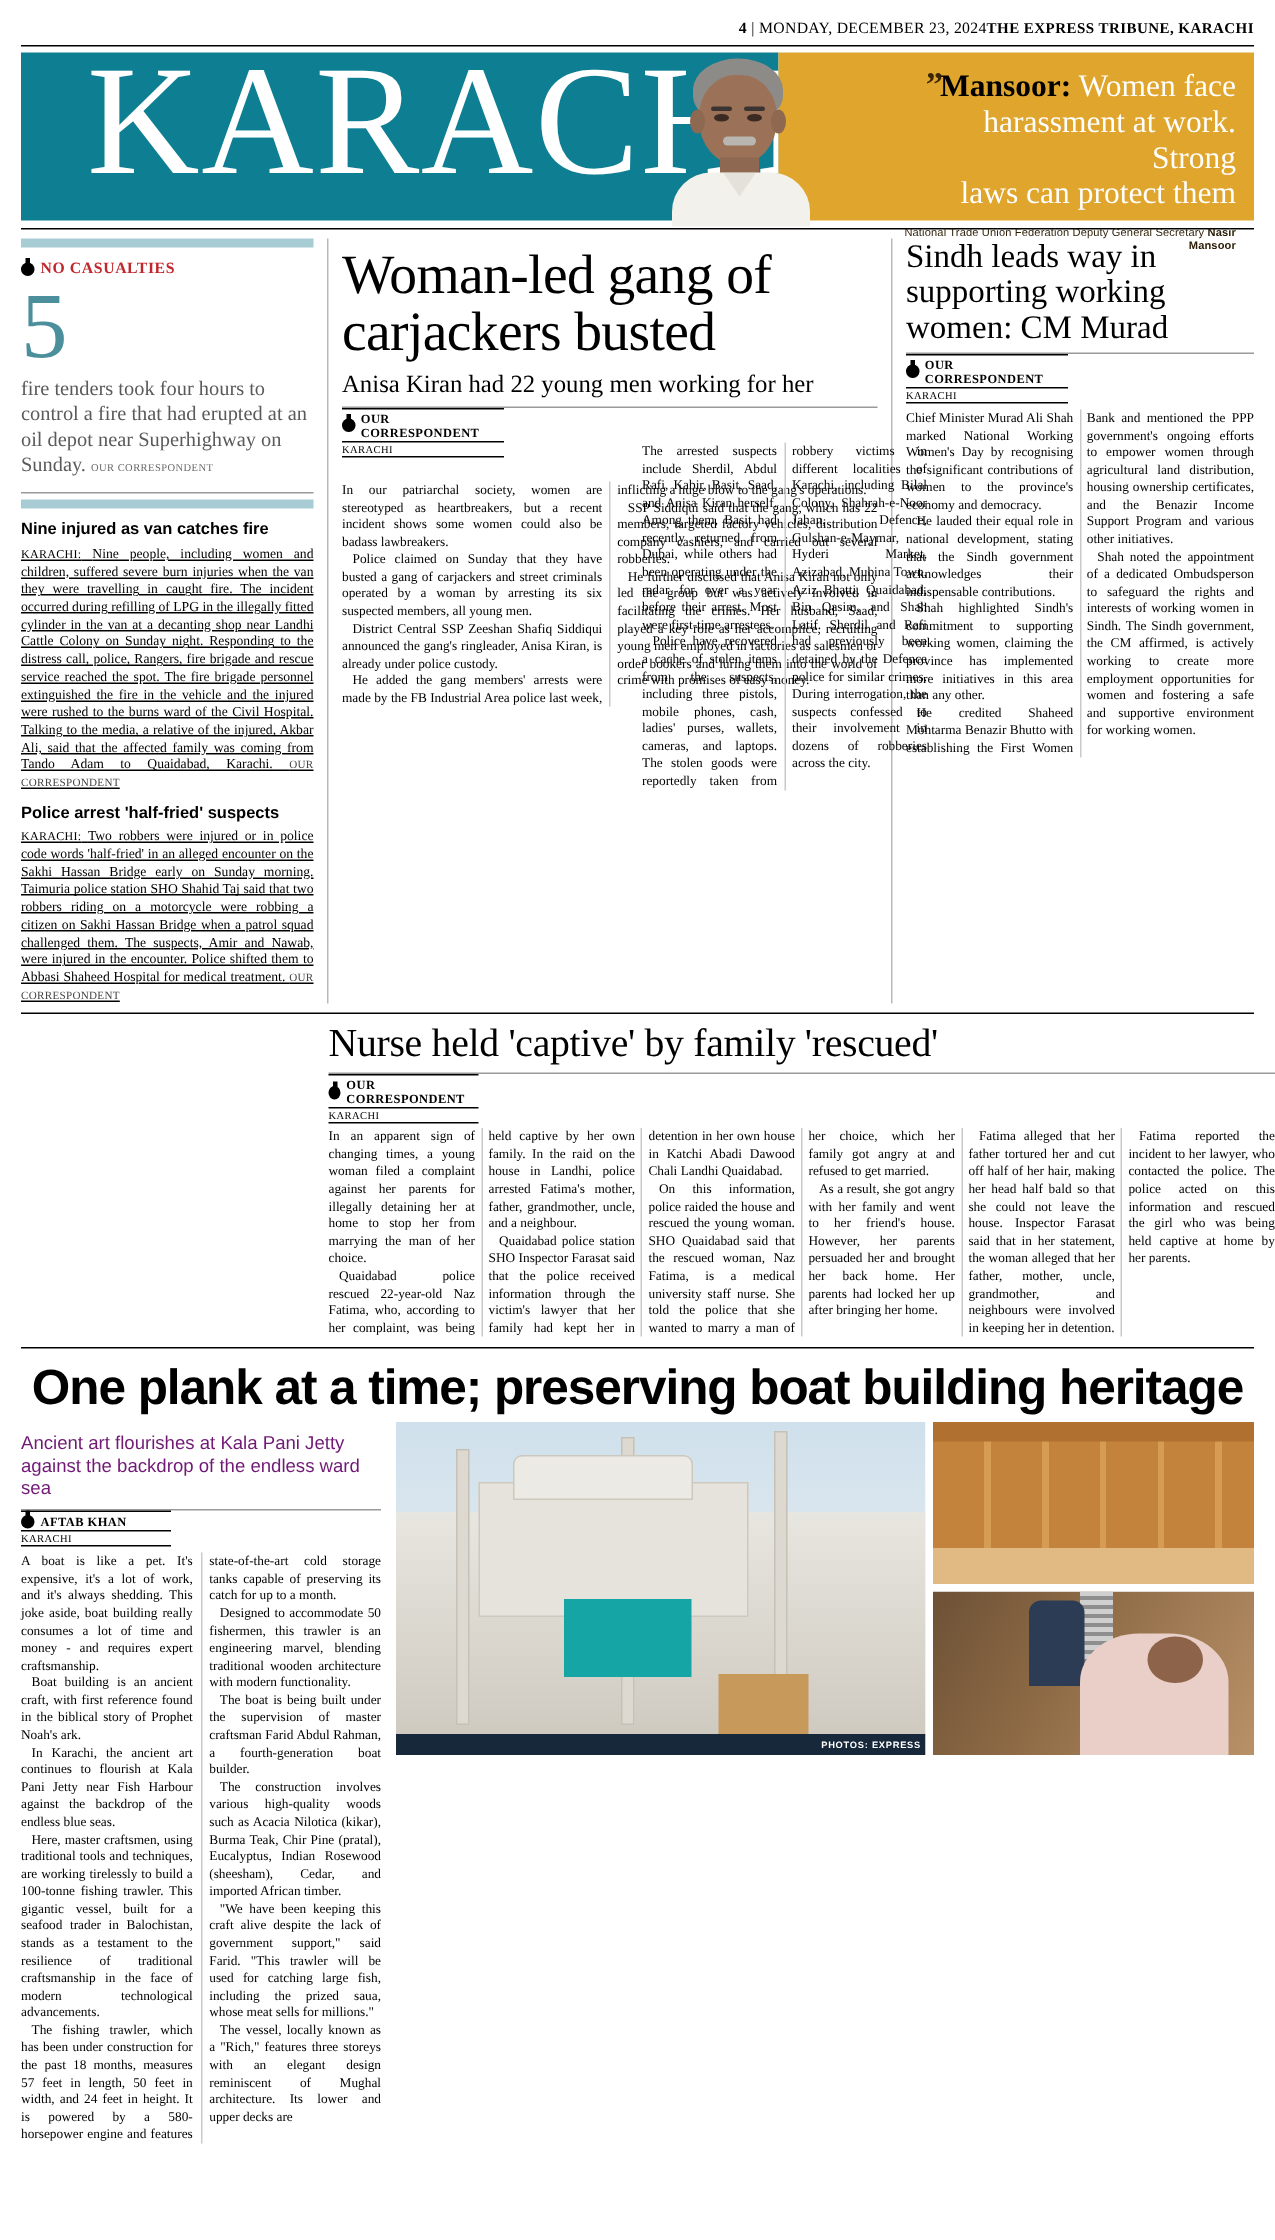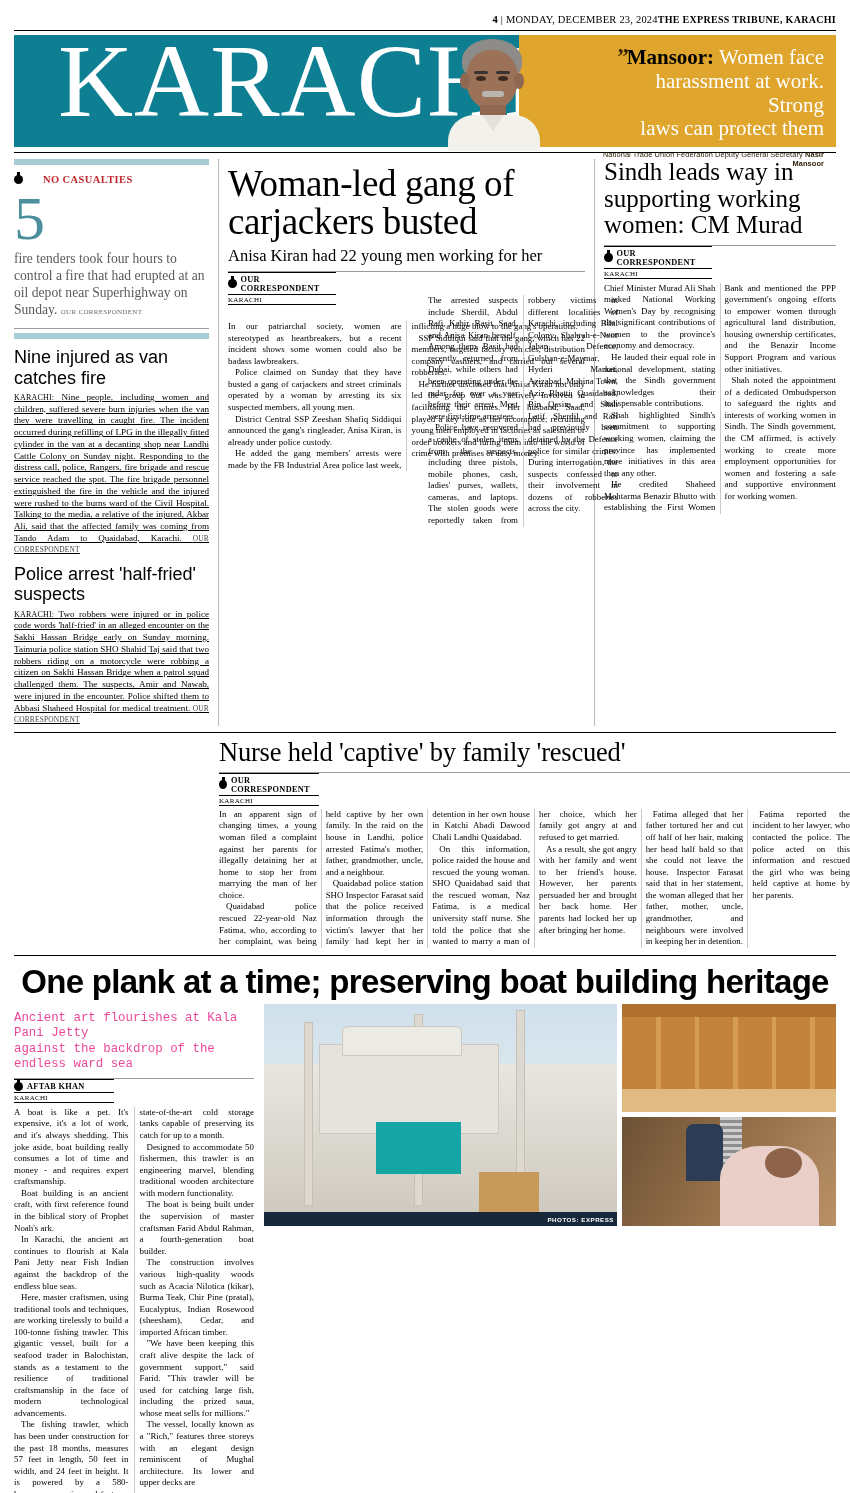--- a/index.html
+++ b/index.html
@@ -70,30 +70,30 @@
   .rule-thin { border-top: 1.1px solid #000; }
   .rule-hair { border-top: .8px solid #9a9a9a; }
 
   .top-area { display: flex; margin-top: 6px; }
   .col-left { width: 205px; flex: 0 0 205px; padding-right: 9px; border-right: .9px solid #b9b9b9; }
   .col-mid  { width: 376px; flex: 0 0 376px; padding: 0 9px; border-right: .9px solid #b9b9b9; }
   .col-right{ flex: 1 1 auto; padding-left: 9px; }
 
   
   .teal-bar { height: 6px; background: #a7ccd3; }
-  .kicker { display:flex; align-items:center; gap:20px; margin-top: 9px; }
+  .kicker { display:flex; align-items:center; gap:4px; margin-top: 9px; }
   .kicker-dot { width:9px;height:9px;border-radius:50%;background:#000;position:relative;display:inline-block;}
   .kicker-dot:after{content:"";position:absolute;left:3px;top:-3px;width:3px;height:4px;background:#000;}
   .kicker-txt { color:#c0272d; font-size:10.5px; font-weight:bold; letter-spacing:.4px; font-family:"Liberation Serif",serif;}
   .bignum { font-family:"Liberation Serif",serif; font-size:62px; color:#4b8f9c; line-height:.95; margin:4px 0 2px 0;}
   .bigtxt { font-family:"Liberation Serif",serif; font-size:13.6px; color:#5a5a5a; line-height:1.26; }
   .bigtxt .cred { font-size:7px; letter-spacing:.3px; color:#6a6a6a; }
 
   
-  .sm-head { font-family:"Liberation Sans", sans-serif; font-weight:normal; font-size:18px; line-height:1.13; margin: 8px 0 4px; }
+  .sm-head { font-family:"Liberation Sans", sans-serif; font-weight:bold; font-size:11px; line-height:1.13; margin: 8px 0 4px; }
   .body-sm {
     font-family:"Liberation Serif",serif; font-size:9.1px; line-height:1.29;
     text-align: justify; hyphens: auto; text-decoration: underline;
   }
   .dateline { font-variant: small-caps; font-size:8px; letter-spacing:.2px; }
   .credit { font-variant: small-caps; font-size:7.4px; letter-spacing:.2px; color:#444; }
 
   
   .lead-head {
     font-family:"Liberation Serif",serif; font-size:37px; line-height:1.02;
@@ -112,35 +112,35 @@
   .byline-txt { font-family:"Liberation Serif",serif; font-size:8.3px; font-variant: small-caps; letter-spacing:.3px; font-weight:bold;}
   .byline-city { font-family:"Liberation Serif",serif; font-size:7px; font-variant: small-caps; letter-spacing:.3px; padding-top:1px; border-bottom:.7px solid #000;}
   .body-js {
     font-family:"Liberation Serif",serif; font-size:8.9px; line-height:1.30;
     text-align: justify; hyphens:auto;
   }
   .body-js p { text-indent: 7px; }
   .body-js p:first-child { text-indent: 0; }
 
   
-  .right-head { font-family:"Liberation Serif",serif; font-size:25px; line-height:1.06; }
+  .right-head { font-family:"Liberation Serif",serif; font-size:22px; line-height:1.06; }
 
   
   .nurse-wrap { margin-top: 6px; }
   .nurse-head { font-family:"Liberation Serif",serif; font-size:26.5px; line-height:1.05; letter-spacing:-.2px; }
   .cols6 { column-count:6; column-gap:9px; column-rule:.7px solid #c9c9c9; }
 
   
   .feat-head {
     font-family:"Liberation Sans", sans-serif; font-weight:bold;
     font-size:33px; line-height:1.02; letter-spacing:-.7px; margin-top:9px;text-align:center;
   }
   .feat-deck {
-    font-family:Liberation Mono, monospace; font-size:12.4px; line-height:1.22;
-    margin-top: 7px; color:#ec4899;
+    font-family:Liberation Sans, sans-serif; font-size:12.4px; line-height:1.22;
+    margin-top: 7px; color:#701a75;
   }
   .feat-grid { display:flex; margin-top:6px; }
   .feat-txtcol { width:240px; flex:0 0 240px; }
   .feat-photocol { flex:1 1 auto; padding-left:10px; }
   .photo-row { display:flex; gap:5px; }
   .photo-main { flex:0 0 353px; height:222px; position:relative; overflow:hidden;}
   .photo-side { flex:1 1 auto; display:flex; flex-direction:column; gap:5px;}
   .photo-s1 { height:108px; position:relative; overflow:hidden;}
   .photo-s2 { height:109px; position:relative; overflow:hidden;}
   .photo-credit {
@@ -331,21 +331,21 @@
             <div class="byline">
               <span class="kicker-dot"></span>
               <span class="byline-txt">AFTAB KHAN</span>
             </div>
             <div class="byline-city">KARACHI</div>
           </div>
         </div>
         <div class="body-js feat-cols" style="margin-top:4px;">
           <p>A boat is like a pet. It's expensive, it's a lot of work, and it's always shedding. This joke aside, boat building really consumes a lot of time and money - and requires expert craftsmanship.</p>
           <p>Boat building is an ancient craft, with first reference found in the biblical story of Prophet Noah's ark.</p>
-          <p>In Karachi, the ancient art continues to flourish at Kala Pani Jetty near Fish Indian against the backdrop of the endless blue seas.</p>
+          <p>In Karachi, the ancient art continues to flourish at Kala Pani Jetty near Fish Harbour against the backdrop of the endless blue seas.</p>
           <p>Here, master craftsmen, using traditional tools and techniques, are working tirelessly to build a 100-tonne fishing trawler. This gigantic vessel, built for a seafood trader in Balochistan, stands as a testament to the resilience of traditional craftsmanship in the face of modern technological advancements.</p>
           <p>The fishing trawler, which has been under construction for the past 18 months, measures 57 feet in length, 50 feet in width, and 24 feet in height. It is powered by a 580-horsepower engine and features state-of-the-art cold storage tanks capable of preserving its catch for up to a month.</p>
           <p>Designed to accommodate 50 fishermen, this trawler is an engineering marvel, blending traditional wooden architecture with modern functionality.</p>
           <p>The boat is being built under the supervision of master craftsman Farid Abdul Rahman, a fourth-generation boat builder.</p>
           <p>The construction involves various high-quality woods such as Acacia Nilotica (kikar), Burma Teak, Chir Pine (pratal), Eucalyptus, Indian Rosewood (sheesham), Cedar, and imported African timber.</p>
           <p>"We have been keeping this craft alive despite the lack of government support," said Farid. "This trawler will be used for catching large fish, including the prized saua, whose meat sells for millions."</p>
           <p>The vessel, locally known as a "Rich," features three storeys with an elegant design reminiscent of Mughal architecture. Its lower and upper decks are</p>
         </div>
       </div>
 

